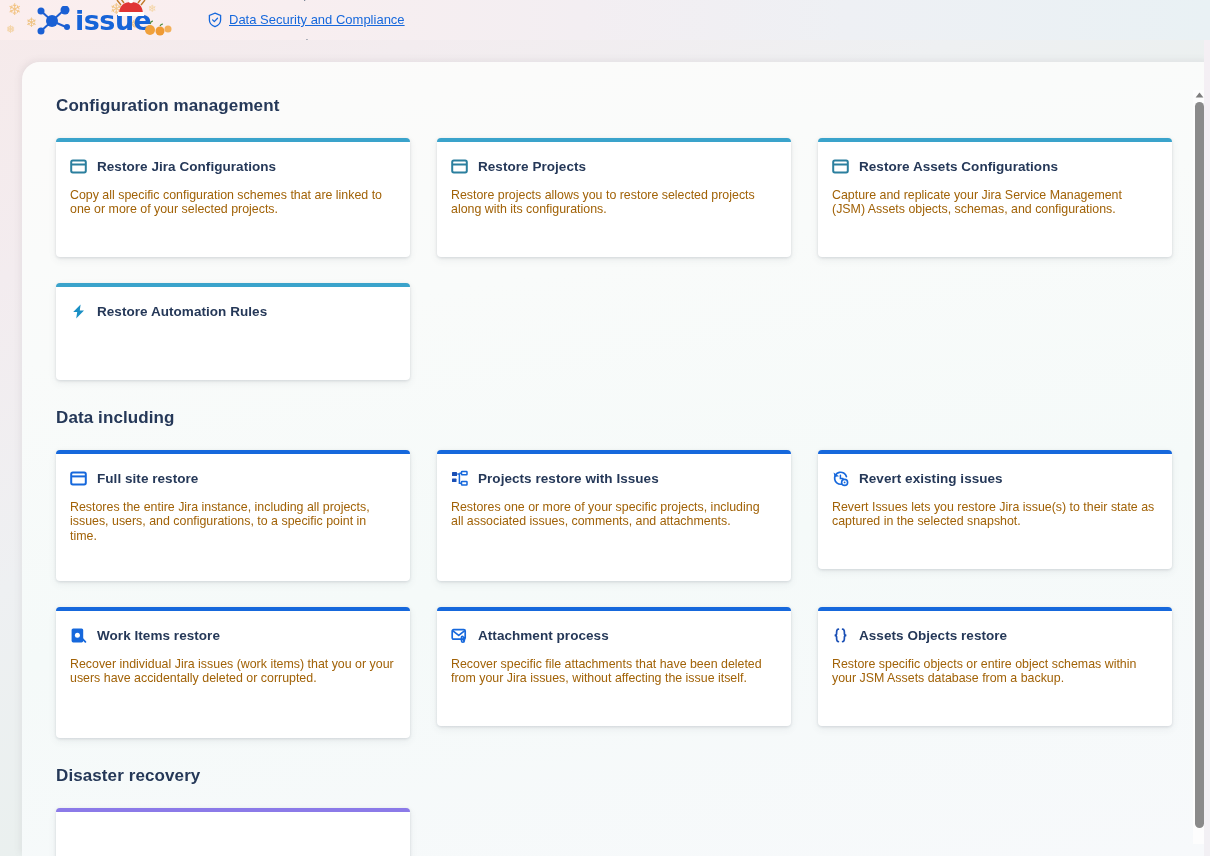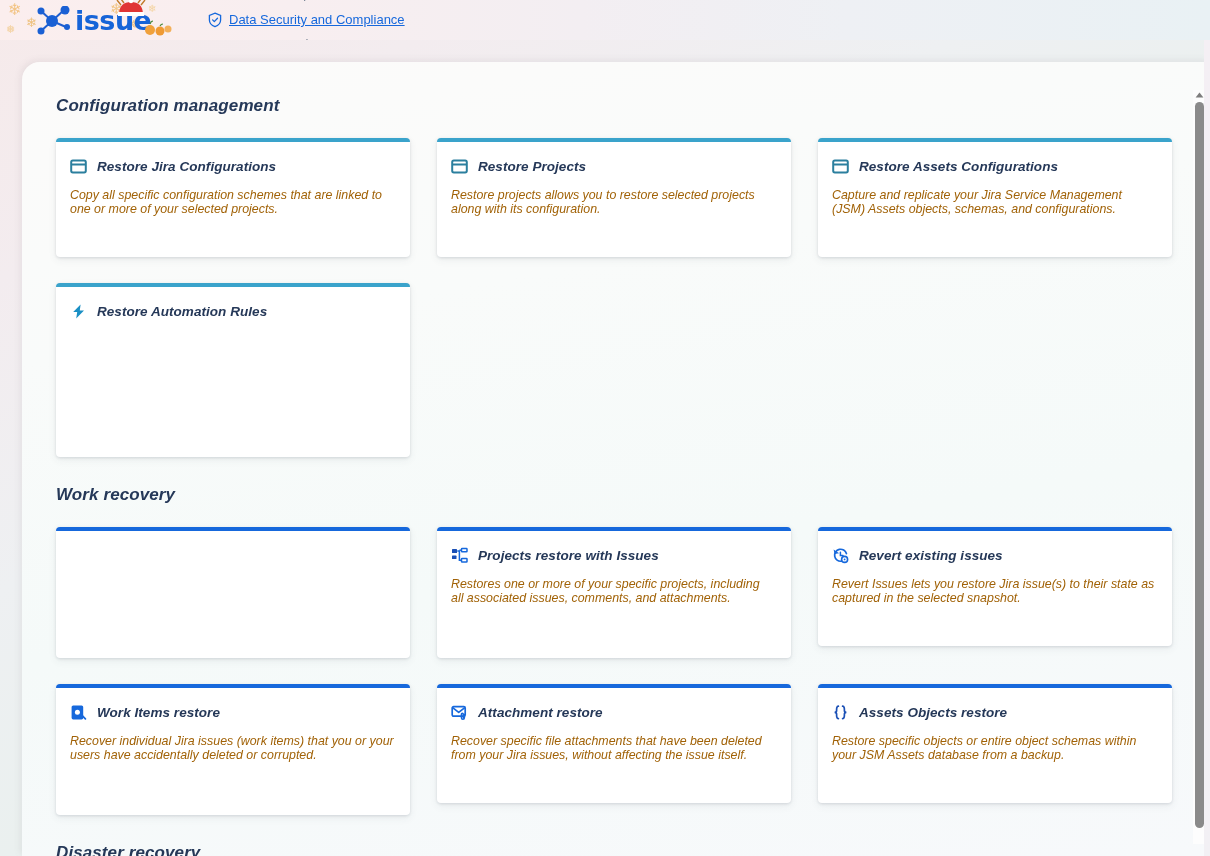--- a/index.html
+++ b/index.html
@@ -100,21 +100,20 @@
     border-top-right-radius: 4px;
     box-shadow: -2px -2px 6px rgba(120,110,120,0.10);
     overflow: hidden;
   }
 
   #panel-scroll {
     position: absolute;
     inset: 0 18px 0 0;
     padding: 34px 0 0 34px;
     overflow: hidden;
-    font-style: italic;
   }
 
   .section-title {
     font-size: 17px;
     font-weight: bold;
     color: #253858;
     margin-bottom: 22px;
     letter-spacing: 0.1px;
   }
   .section + .section { margin-top: 26px; }
@@ -131,21 +130,21 @@
   .card {
     background: #ffffff;
     border-radius: 4px;
     border-top: 4px solid #3aa3cb;
     box-shadow: 0 1px 3px rgba(60,70,90,0.16), 0 3px 8px rgba(60,70,90,0.07);
     padding: 16px 15px 14px 13px;
     cursor: pointer;
     position: relative;
   }
   .card.h-119 { height: 119px; }
-  .card.h-135 { height: 174px; text-align: center; }
+  .card.h-135 { height: 97px; text-align: center; }
   .card.h-131 { height: 131px; }
   .card.h-99  { height: 99px;  }
 
   .card-head {
     display: flex;
     align-items: center;
     gap: 10px;
     margin-bottom: 13px;
     padding-left: 1px;
   }
@@ -299,21 +298,21 @@
         <div class="card accent-teal h-119">
           <div class="card-head">
             <span class="card-icon">
               <svg width="17" height="17" viewBox="0 0 17 17">
                 <rect x="1.2" y="2.6" width="14.6" height="11.8" rx="1.6" fill="none" stroke="#2b7f9e" stroke-width="2"></rect>
                 <line x1="1.2" y1="6.4" x2="15.8" y2="6.4" stroke="#2b7f9e" stroke-width="2"></line>
               </svg>
             </span>
             <span class="card-title">Restore Projects</span>
           </div>
-          <div class="card-desc">Restore projects allows you to restore selected projects along with its configuration.</div>
+          <div class="card-desc">Restore projects allows you to restore selected projects along with its configurations.</div>
         </div>
 
         <div class="card accent-teal h-119">
           <div class="card-head">
             <span class="card-icon">
               <svg width="17" height="17" viewBox="0 0 17 17">
                 <rect x="1.2" y="2.6" width="14.6" height="11.8" rx="1.6" fill="none" stroke="#2b7f9e" stroke-width="2"></rect>
                 <line x1="1.2" y1="6.4" x2="15.8" y2="6.4" stroke="#2b7f9e" stroke-width="2"></line>
               </svg>
             </span>
@@ -330,25 +329,35 @@
               </svg>
             </span>
             <span class="card-title">Restore Automation Rules</span>
           </div>
         </div>
 
       </div>
     </section>
 
     <section class="section" id="sec-data">
-      <h2 class="section-title">Work recovery</h2>
+      <h2 class="section-title">Data including</h2>
 
       <div class="card-grid">
 
         <div class="card accent-blue h-131">
+          <div class="card-head">
+            <span class="card-icon">
+              <svg width="17" height="17" viewBox="0 0 17 17">
+                <rect x="1.2" y="2.6" width="14.6" height="11.8" rx="1.6" fill="none" stroke="#1668dc" stroke-width="2"></rect>
+                <line x1="1.2" y1="6.4" x2="15.8" y2="6.4" stroke="#1668dc" stroke-width="2"></line>
+              </svg>
+            </span>
+            <span class="card-title">Full site restore</span>
+          </div>
+          <div class="card-desc">Restores the entire Jira instance, including all projects, issues, users, and configurations, to a specific point in time.</div>
         </div>
 
         <div class="card accent-blue h-131">
           <div class="card-head">
             <span class="card-icon">
               <svg width="17" height="17" viewBox="0 0 17 17">
                 <rect x="1" y="2" width="5" height="4" rx="0.6" fill="#1a4fb5"></rect>
                 <rect x="10.5" y="1.6" width="5.5" height="3.2" rx="0.6" fill="none" stroke="#1668dc" stroke-width="1.5"></rect>
                 <rect x="10.5" y="11.4" width="5.5" height="3.6" rx="0.6" fill="none" stroke="#1668dc" stroke-width="1.5"></rect>
                 <path d="M6.3 4 H8.4 V3.2 M8.4 4 V13.2 H10.5" fill="none" stroke="#1668dc" stroke-width="1.5"></path>
@@ -393,21 +402,21 @@
 
         <div class="card accent-blue h-119">
           <div class="card-head">
             <span class="card-icon">
               <svg width="17" height="17" viewBox="0 0 17 17">
                 <rect x="1.2" y="2.6" width="13" height="9.6" rx="1.4" fill="none" stroke="#1668dc" stroke-width="1.7"></rect>
                 <path d="M1.6 3.6 L7.7 8.4 L13.8 3.6" fill="none" stroke="#1668dc" stroke-width="1.7" stroke-linejoin="round"></path>
                 <path d="M13.4 10.4 v3.4 a1.5 1.5 0 0 1 -3 0 v-3.6 a0.9 0.9 0 0 1 1.9 0 v3.4" fill="none" stroke="#1668dc" stroke-width="1.5" stroke-linecap="round"></path>
               </svg>
             </span>
-            <span class="card-title">Attachment restore</span>
+            <span class="card-title">Attachment process</span>
           </div>
           <div class="card-desc">Recover specific file attachments that have been deleted from your Jira issues, without affecting the issue itself.</div>
         </div>
 
         <div class="card accent-blue h-119">
           <div class="card-head">
             <span class="card-icon">
               <svg width="17" height="17" viewBox="0 0 17 17">
                 <path d="M6.4 2.2 C4.4 2.2 4.6 5.4 4.6 6.6 C4.6 7.8 3.6 8.4 2.6 8.4 C3.6 8.4 4.6 9 4.6 10.2 C4.6 11.4 4.4 14.6 6.4 14.6" fill="none" stroke="#1a4fb5" stroke-width="1.7" stroke-linecap="round"></path>
                 <path d="M10.6 2.2 C12.6 2.2 12.4 5.4 12.4 6.6 C12.4 7.8 13.4 8.4 14.4 8.4 C13.4 8.4 12.4 9 12.4 10.2 C12.4 11.4 12.6 14.6 10.6 14.6" fill="none" stroke="#1a4fb5" stroke-width="1.7" stroke-linecap="round"></path>

